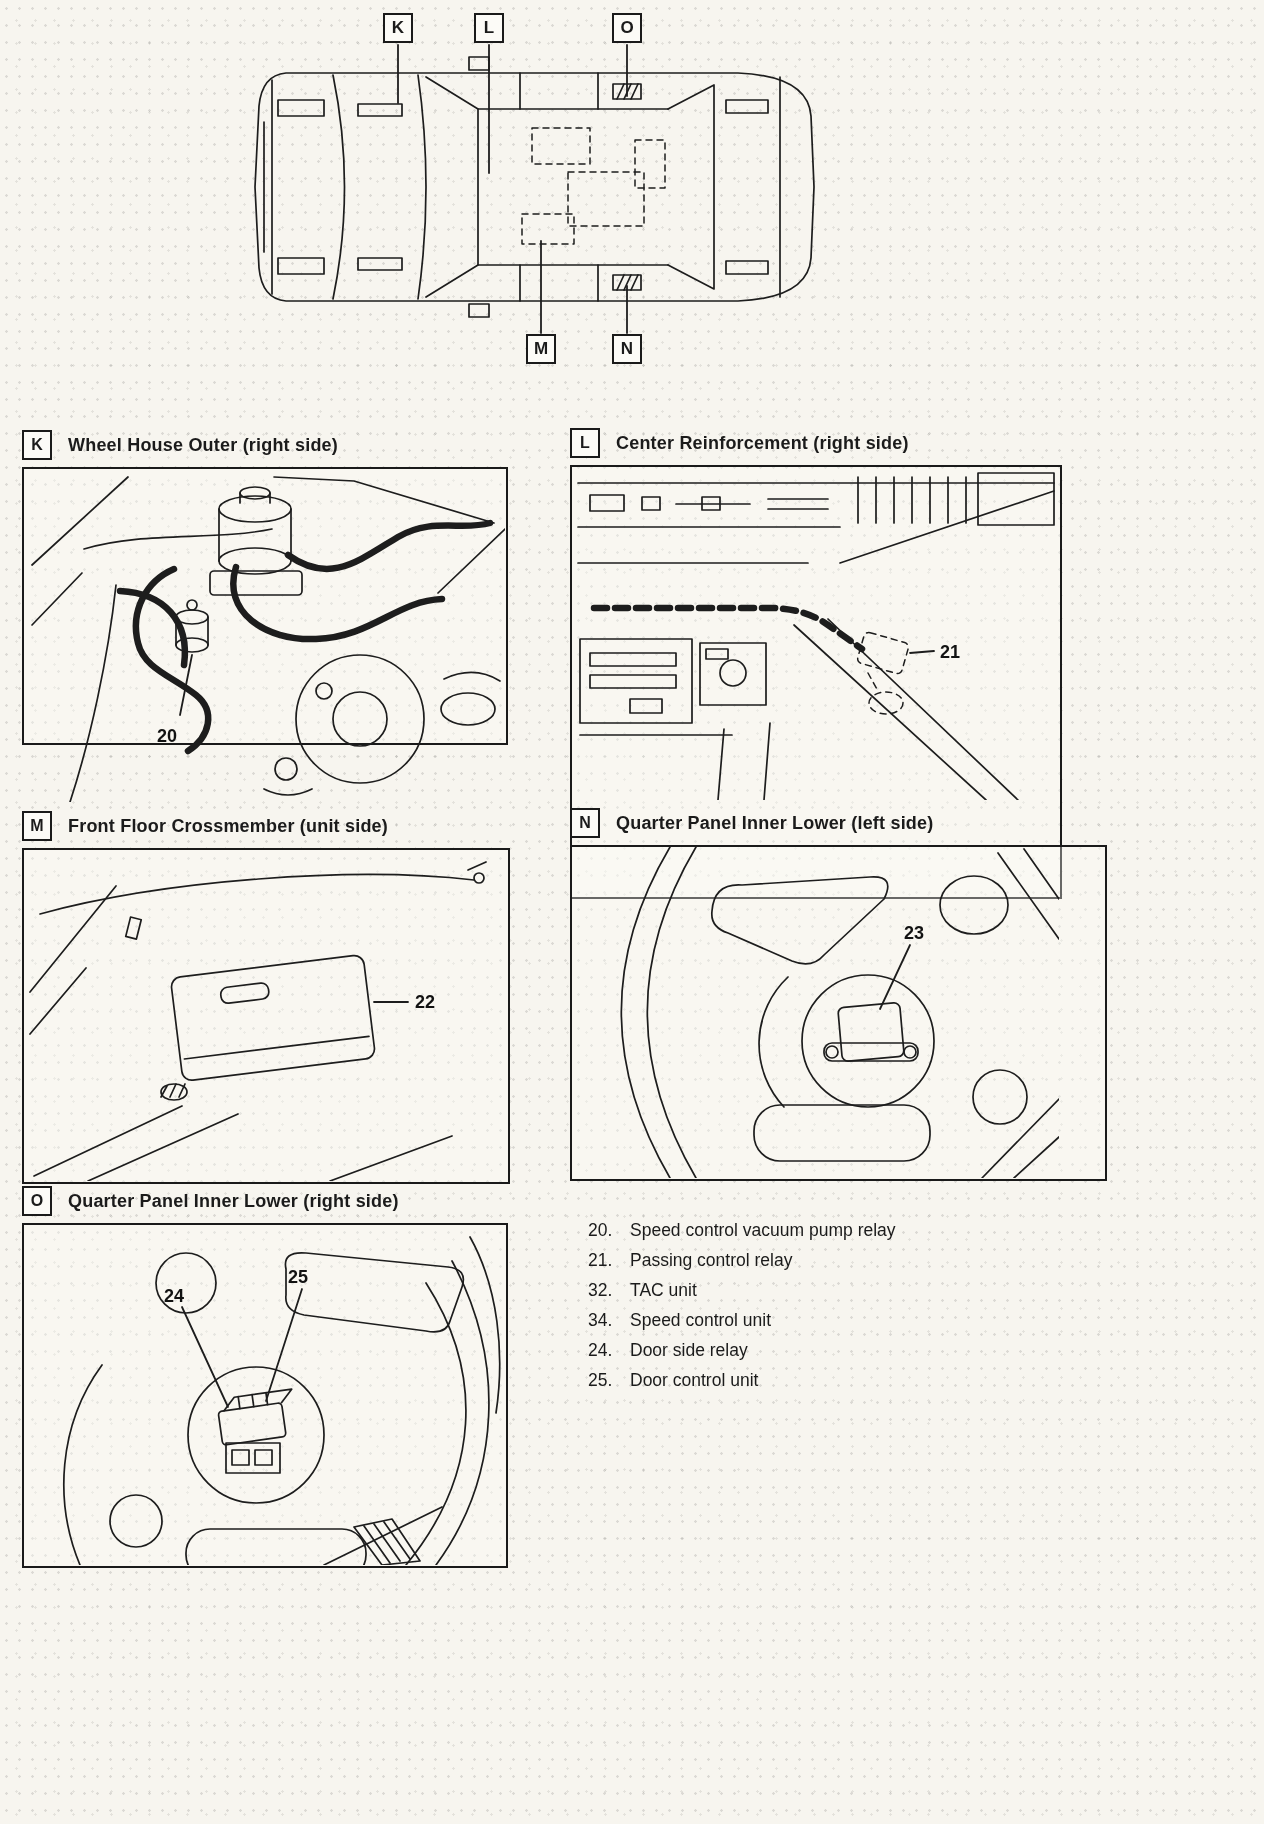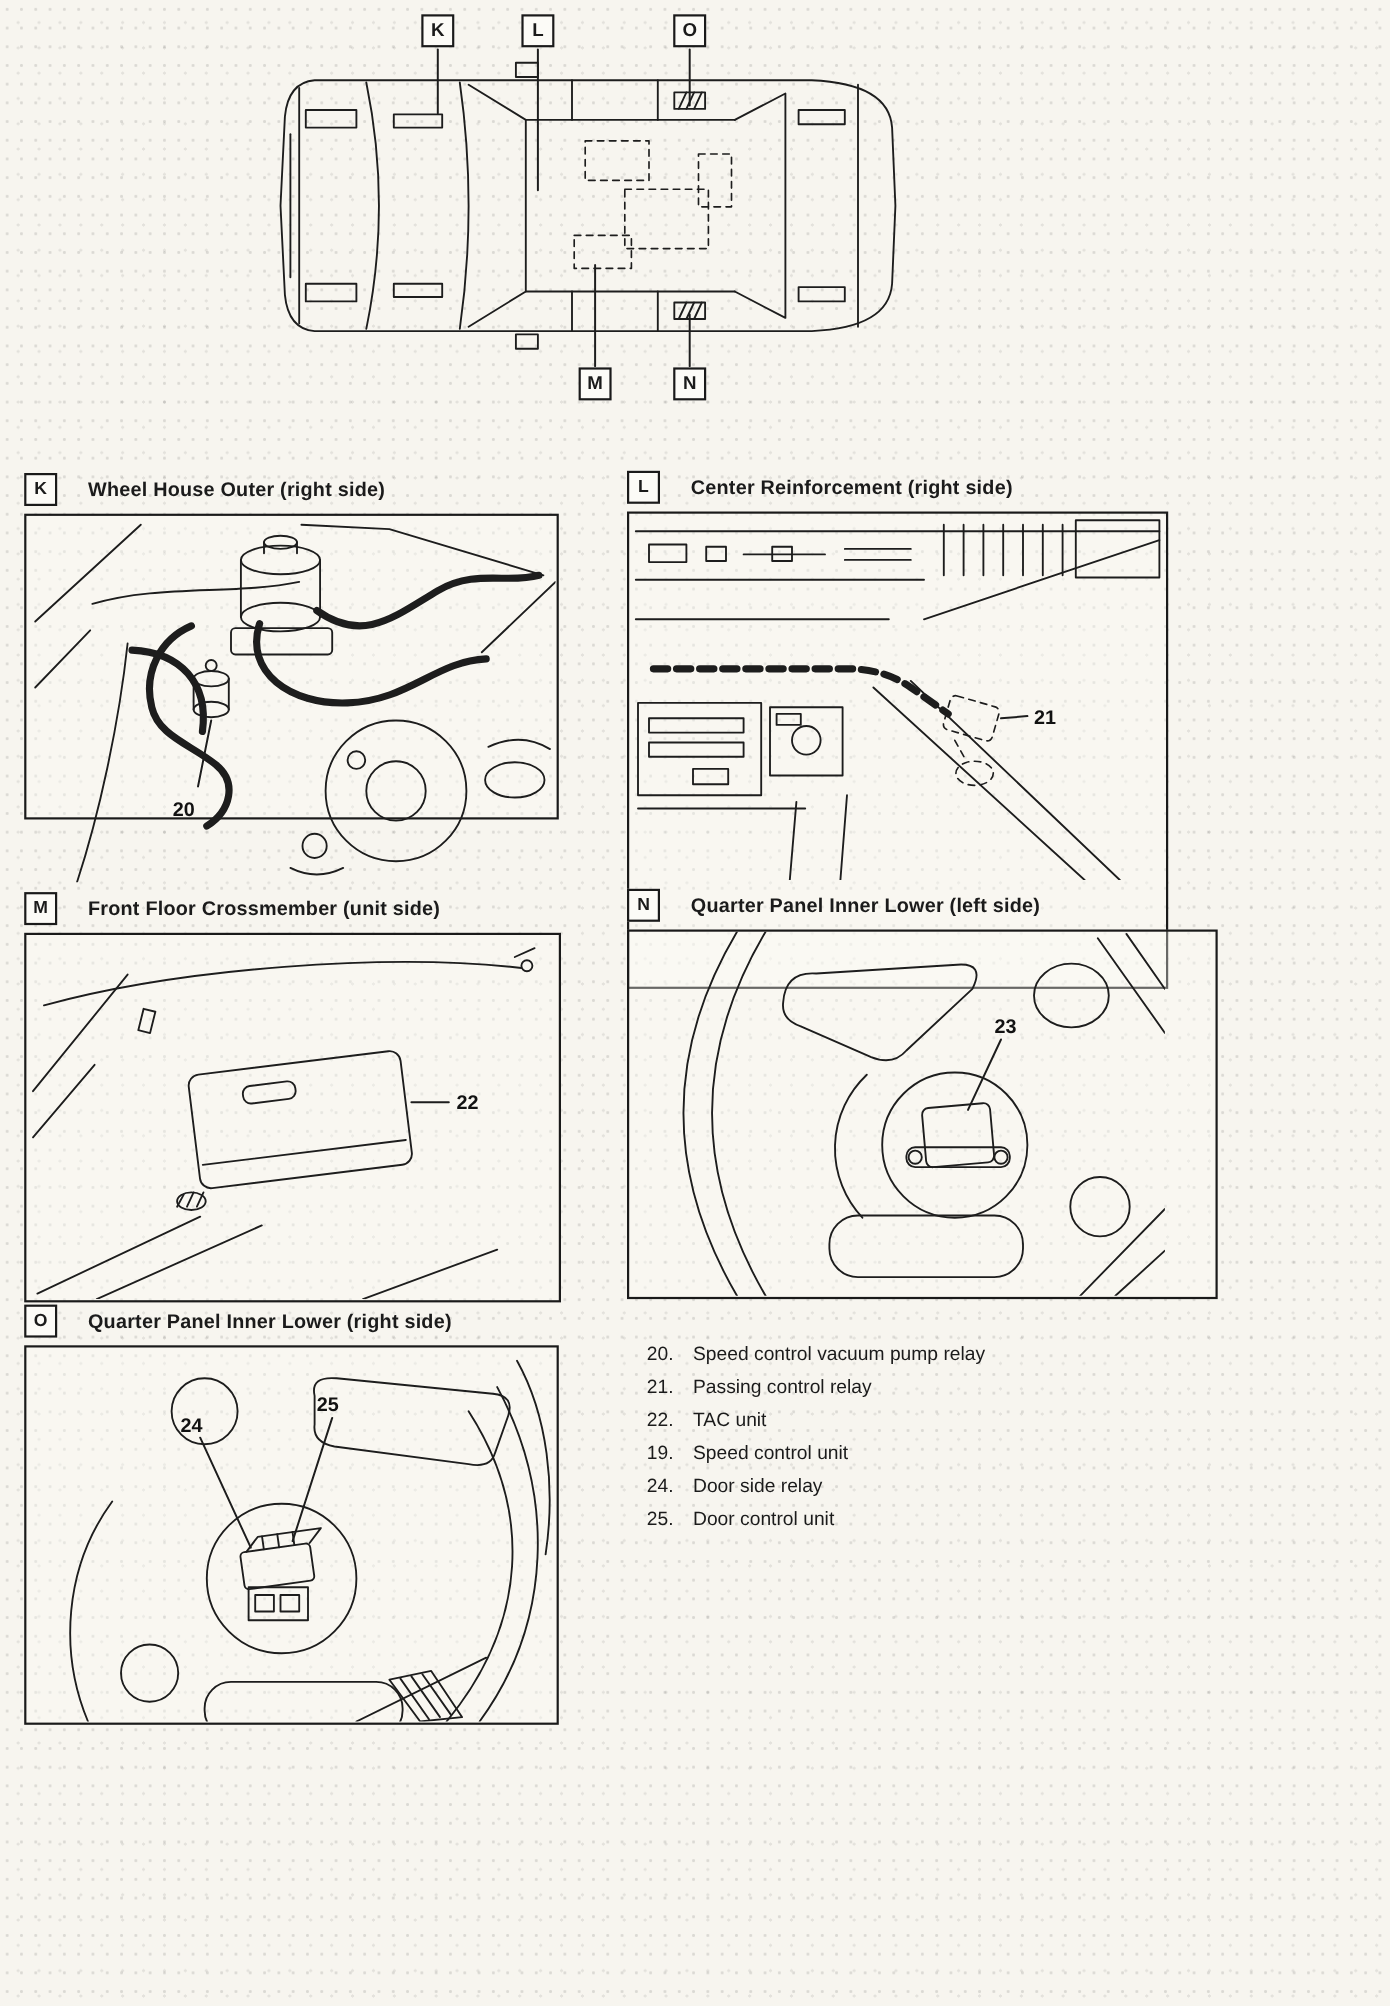--- a/index.html
+++ b/index.html
@@ -27,21 +27,21 @@
     font-weight:bold; font-size:17px; z-index:3;
   }
 
   .panel { position:absolute; }
   .panel-header { display:flex; align-items:center; margin-bottom:7px; }
   .letter-box {
     width:30px; height:30px; border:2.5px solid #1a1a1a; background:#fcfbf7;
     display:flex; align-items:center; justify-content:center;
     font-weight:bold; font-size:16px; flex:0 0 auto;
   }
-  .panel-title { font-weight:bold; font-size:18px; margin-left:28px; letter-spacing:0.2px; }
+  .panel-title { font-weight:bold; font-size:18px; margin-left:16px; letter-spacing:0.2px; }
   .frame { border:2.5px solid #1a1a1a; position:relative; background:rgba(252,251,247,0.35); }
   svg { display:block; }
 
   .ln  { stroke:#1d1d1d; fill:none; stroke-width:1.7; stroke-linecap:round; stroke-linejoin:round; }
   .ld  { stroke-width:1.8; }
   .thick { stroke-width:6.5; }
   .dsh  { stroke-dasharray:6 5; stroke-width:1.5; }
   .dsh2 { stroke-dasharray:13 8; }
   .co { font-family:"Liberation Sans", sans-serif; font-weight:bold; font-size:18px; fill:#121212; stroke:none; }
 
@@ -347,25 +347,25 @@
   <div class="legend">
     <div class="legend-row">
       <span class="legend-num">20.</span>
       <span class="legend-text">Speed control vacuum pump relay</span>
     </div>
     <div class="legend-row">
       <span class="legend-num">21.</span>
       <span class="legend-text">Passing control relay</span>
     </div>
     <div class="legend-row">
-      <span class="legend-num">22.</span>
+      <span class="legend-num">32.</span>
       <span class="legend-text">TAC unit</span>
     </div>
     <div class="legend-row">
-      <span class="legend-num">19.</span>
+      <span class="legend-num">34.</span>
       <span class="legend-text">Speed control unit</span>
     </div>
     <div class="legend-row">
       <span class="legend-num">24.</span>
       <span class="legend-text">Door side relay</span>
     </div>
     <div class="legend-row">
       <span class="legend-num">25.</span>
       <span class="legend-text">Door control unit</span>
     </div>

